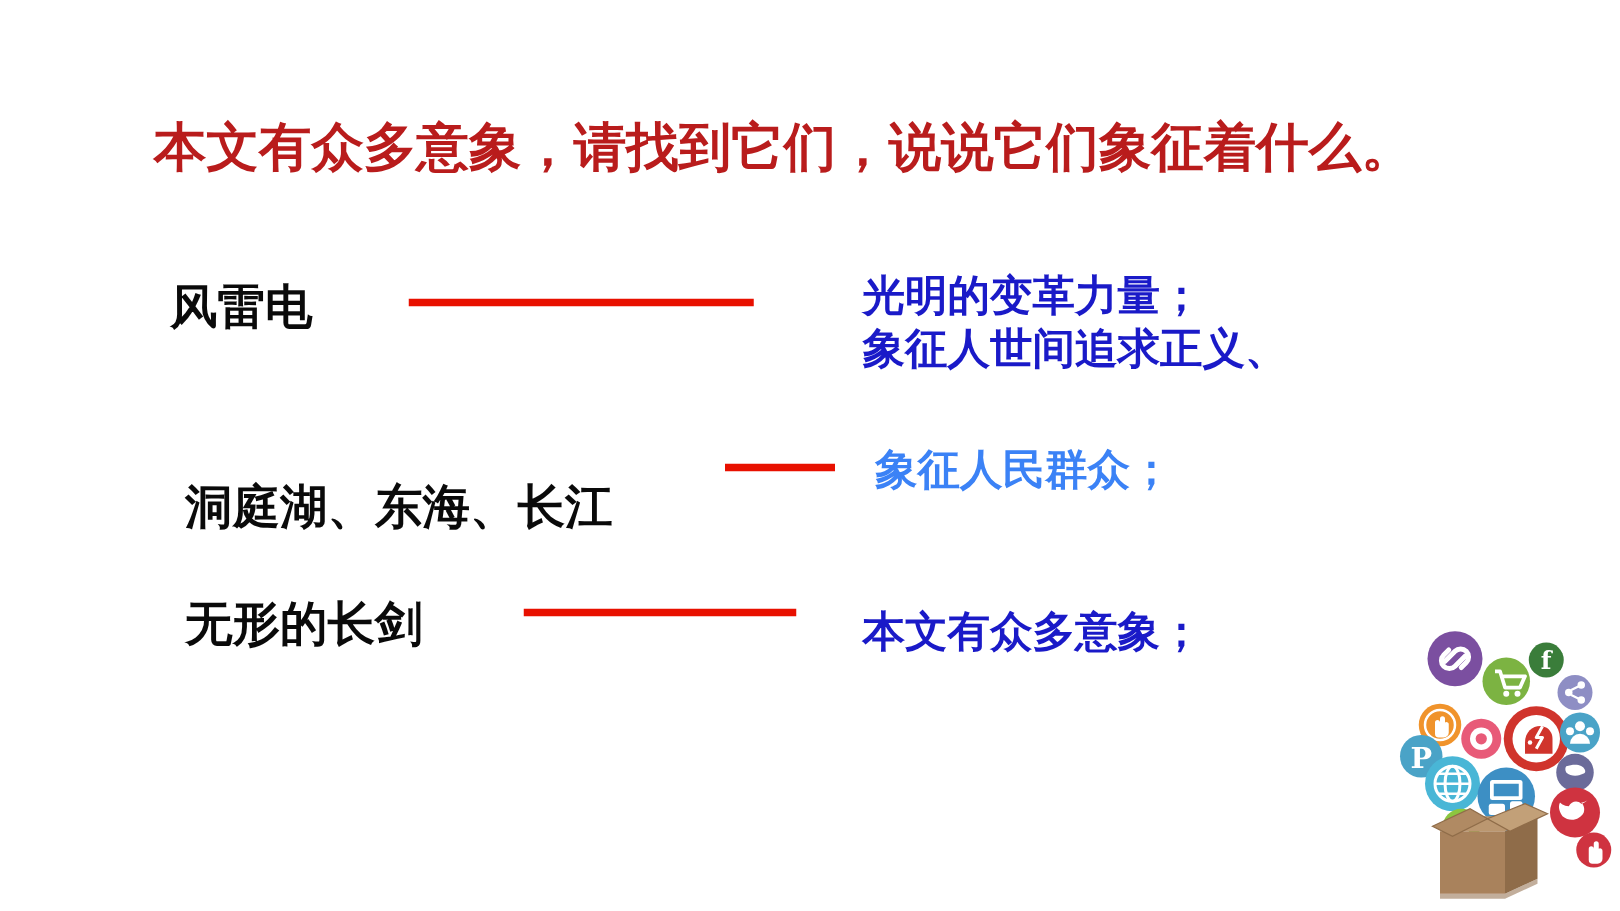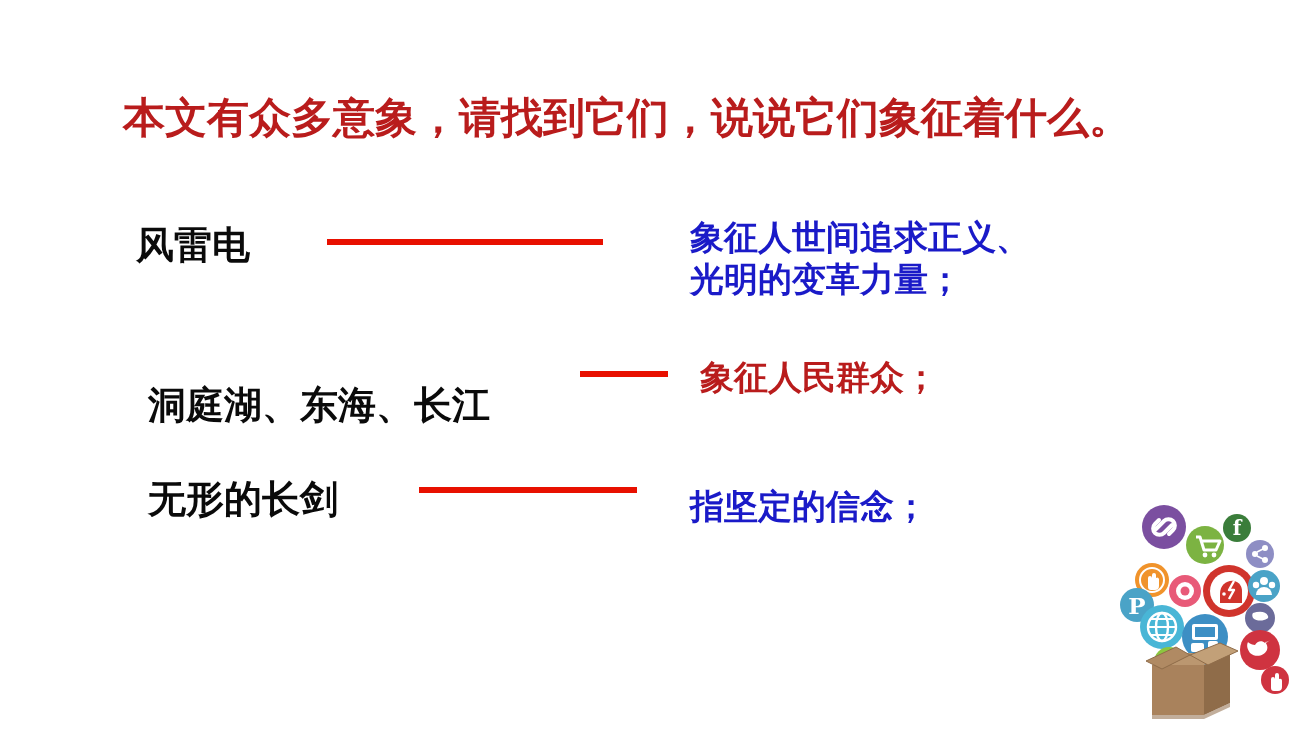--- a/index.html
+++ b/index.html
@@ -95,35 +95,35 @@
 <body>
 
 <div id="slide" style="background: rgb(255, 255, 255);">
 
   <div class="slide-title" style="color: #b91c1c;">本文有众多意象，请找到它们，说说它们象征着什么。</div>
 
   <div class="row" id="row1">
     <div class="term" id="term1" style="color: rgb(10, 10, 10);">风雷电</div>
     <div class="rule" id="rule1" style="background: rgb(232, 16, 0);"></div>
     <div class="meaning two-line" id="meaning1" style="color: rgb(26, 26, 200);">
+      <div>光明的变革力量；</div>
       <div>象征人世间追求正义、</div>
-      <div>光明的变革力量；</div>
     </div>
   </div>
 
   <div class="row" id="row2">
     <div class="term" id="term2" style="color: rgb(10, 10, 10);">洞庭湖、东海、长江</div>
     <div class="rule" id="rule2" style="background: rgb(232, 16, 0);"></div>
-    <div class="meaning" id="meaning2" style="color: #b91c1c;">象征人民群众；</div>
+    <div class="meaning" id="meaning2" style="color: #3b82f6; font-family: Liberation Serif, serif;">象征人民群众；</div>
   </div>
 
   <div class="row" id="row3">
     <div class="term" id="term3" style="color: rgb(10, 10, 10);">无形的长剑</div>
     <div class="rule" id="rule3" style="background: rgb(232, 16, 0);"></div>
-    <div class="meaning" id="meaning3" style="color: rgb(26, 26, 200);">指坚定的信念；</div>
+    <div class="meaning" id="meaning3" style="color: rgb(26, 26, 200);">本文有众多意象；</div>
   </div>
 
   <div id="decor">
     <svg width="180" height="225" viewBox="0 0 180 225" xmlns="http://www.w3.org/2000/svg">
 
       <g>
         <circle cx="52" cy="32" r="22" fill="#7b4fa0"></circle>
         <path d="M44 34 l8 -8 a6 6 0 0 1 9 9 l-4 4" stroke="#fff" stroke-width="4" fill="none" stroke-linecap="round"></path>
         <path d="M60 30 l-8 8 a6 6 0 0 1 -9 -9 l4 -4" stroke="#fff" stroke-width="4" fill="none" stroke-linecap="round"></path>
       </g>

